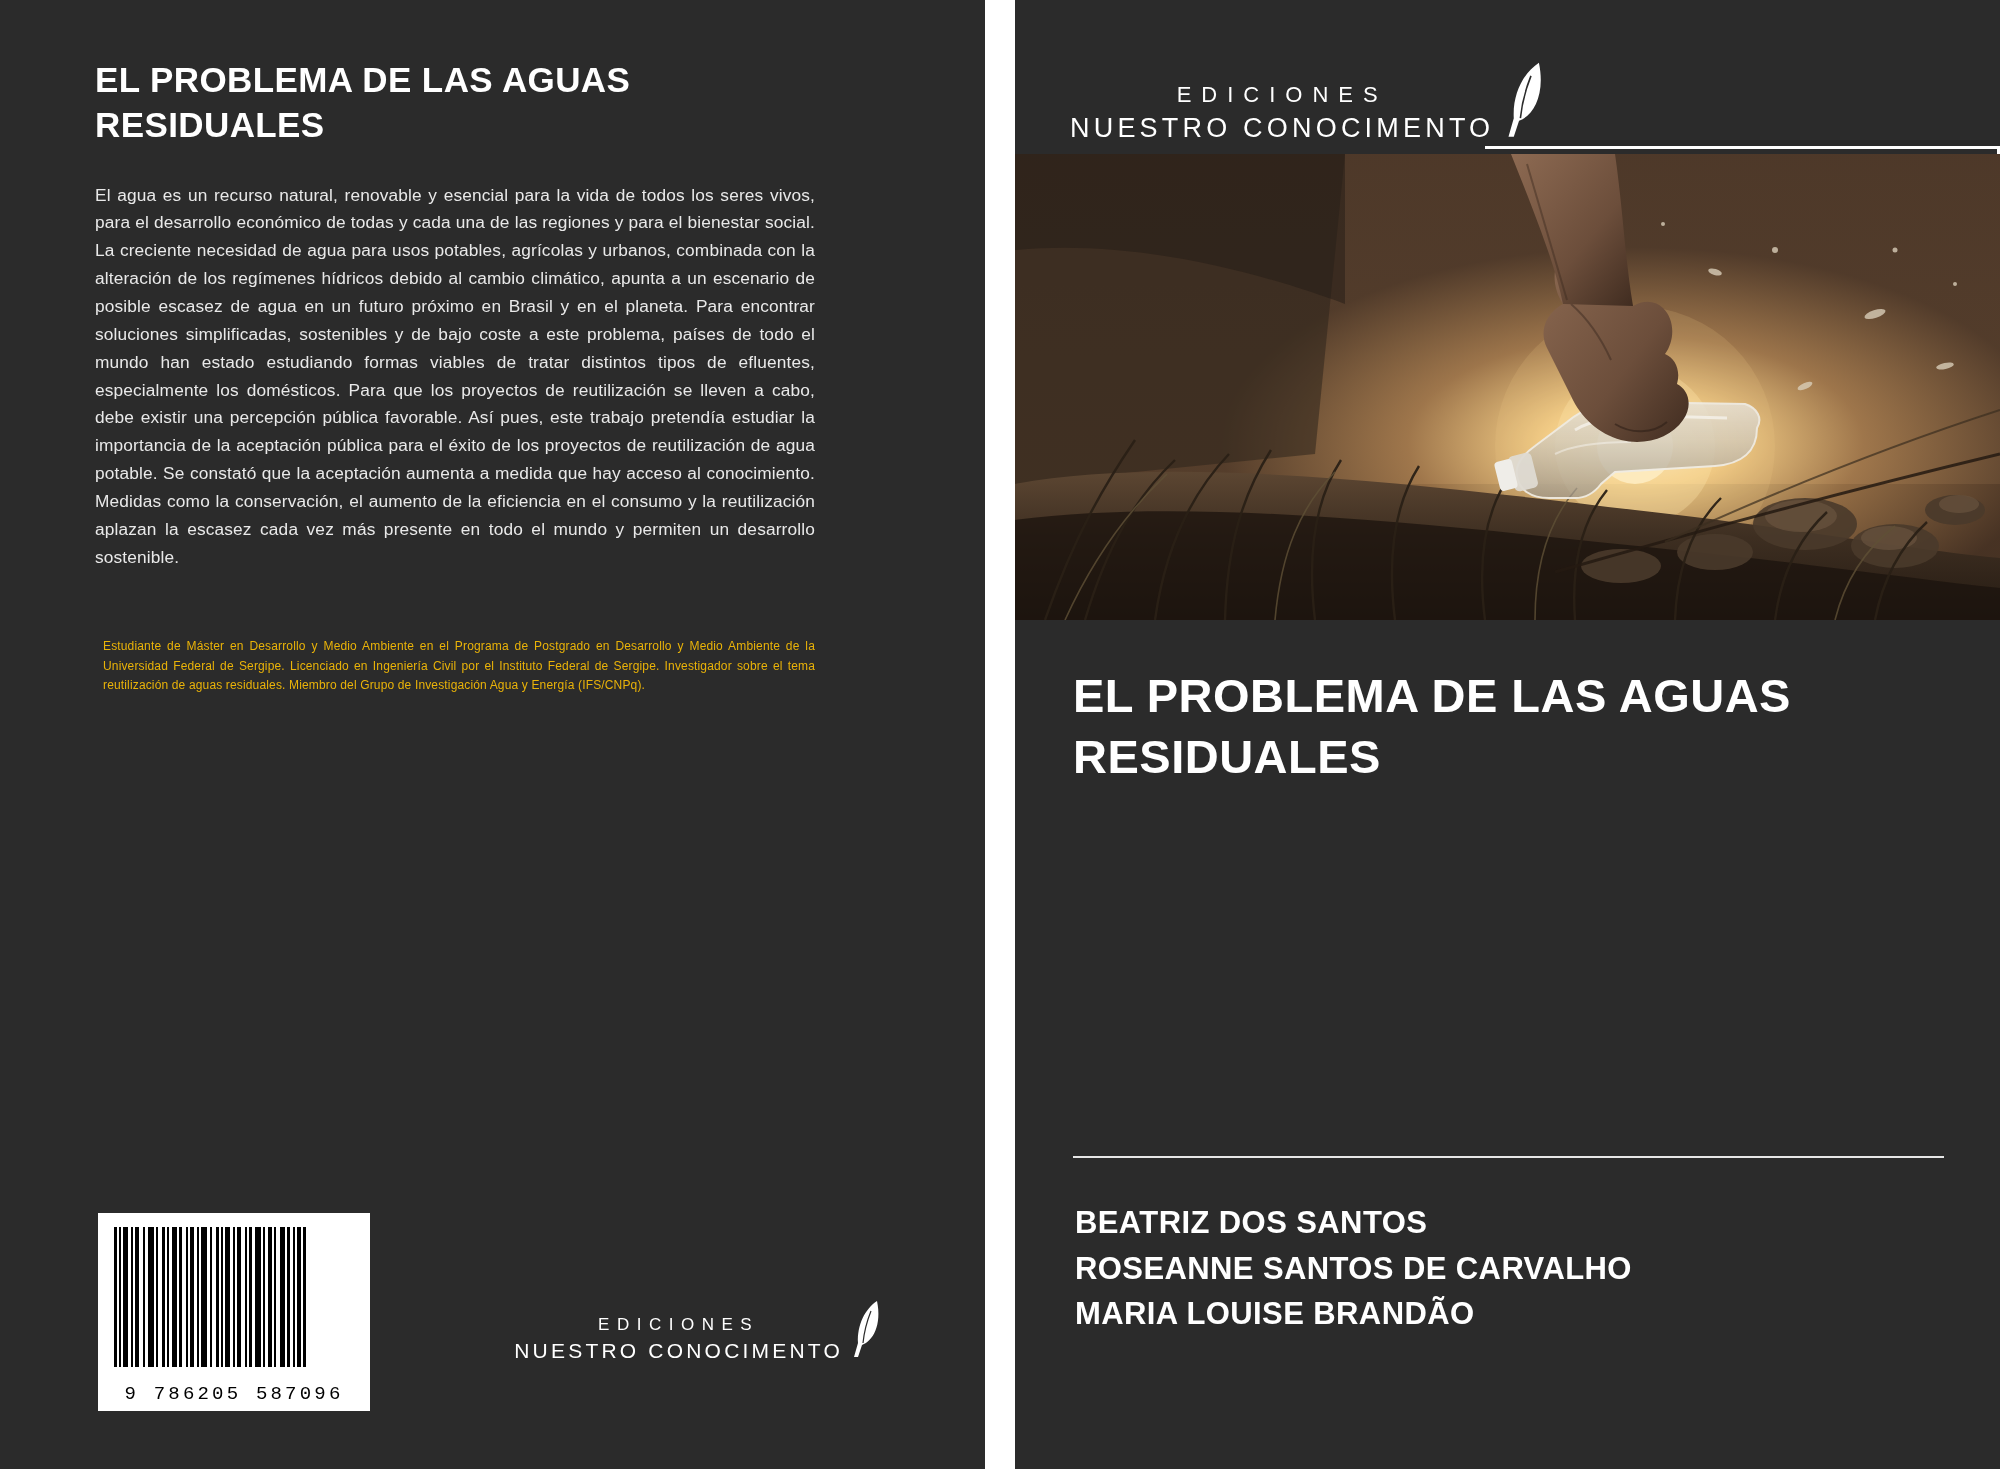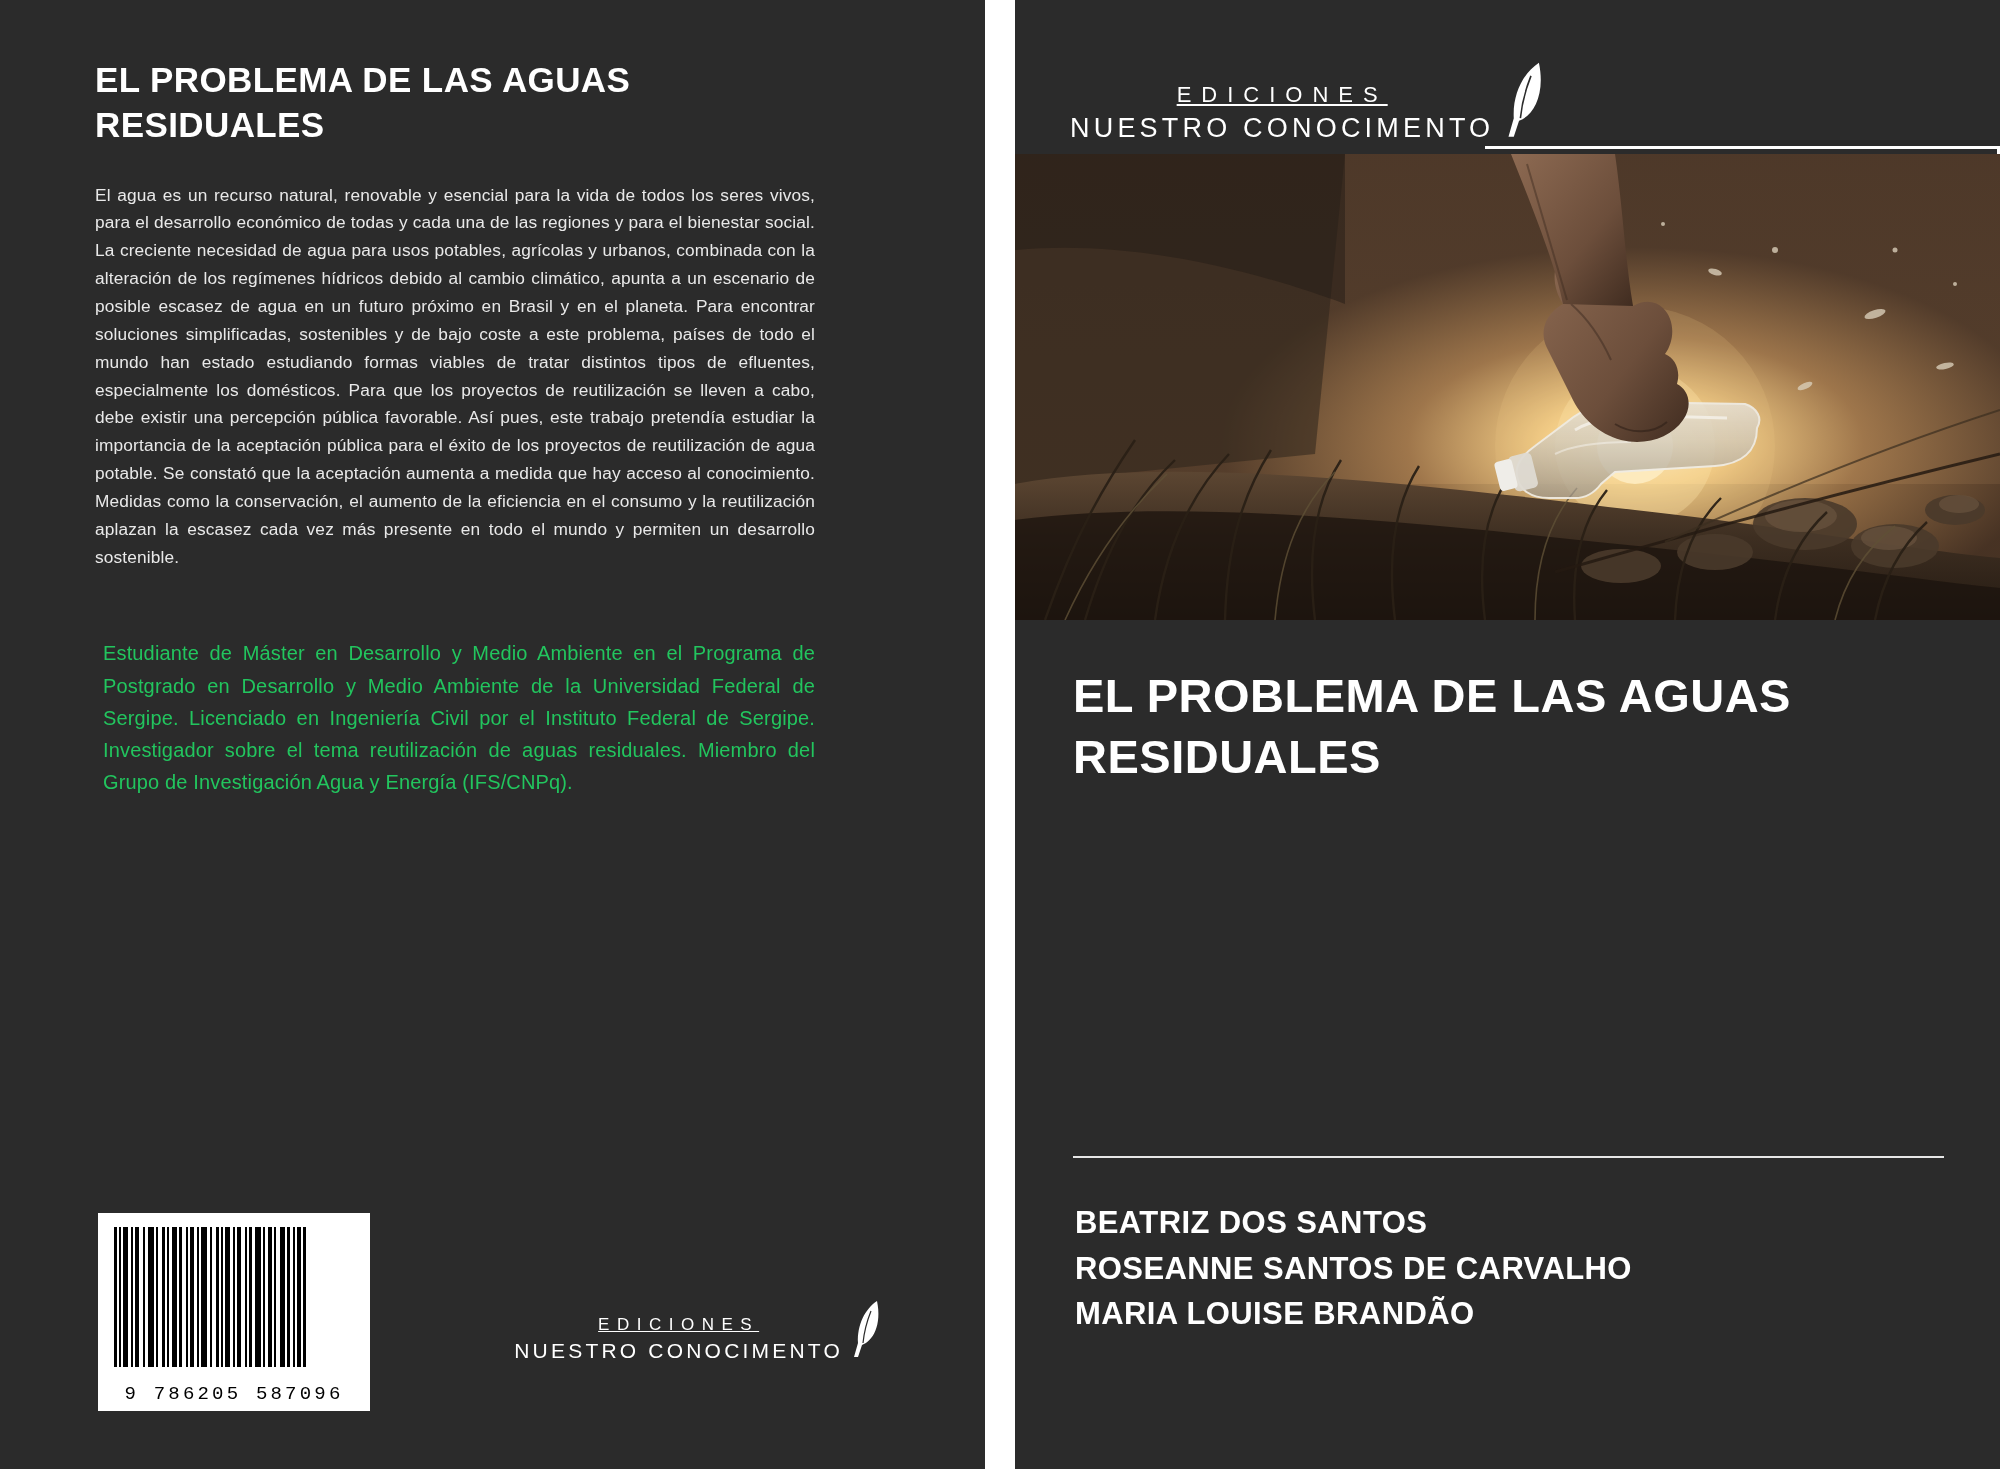--- a/index.html
+++ b/index.html
@@ -48,22 +48,22 @@
   .back-body {
     color: #e9e9e9;
     font-size: 17.3px;
     line-height: 1.61;
     text-align: justify;
     margin: 0;
     width: 720px;
     letter-spacing: 0.15px;
   }
   .back-bio {
-    color: #22c55e;
-    font-size: 20px;
+    color: #eab308;
+    font-size: 12px;
     line-height: 1.61;
     text-align: justify;
     margin: 66px 0 0 0;
     width: 720px;
     padding-left: 8px;
     box-sizing: border-box;
     letter-spacing: 0.15px;
   }
   
   .barcode-box {
@@ -112,21 +112,20 @@
     flex-direction: column;
     align-items: center;
     color: #ffffff;
     line-height: 1;
   }
   .pub-text .l1 {
     font-size: 17px;
     letter-spacing: 7.5px;
     margin-bottom: 7px;
     white-space: nowrap;
-    text-decoration: underline;
   }
   .pub-text .l2 {
     font-size: 21px;
     letter-spacing: 3.2px;
     white-space: nowrap;
   }
   .feather {
     position: relative;
     width: 34px;
     height: 62px;

